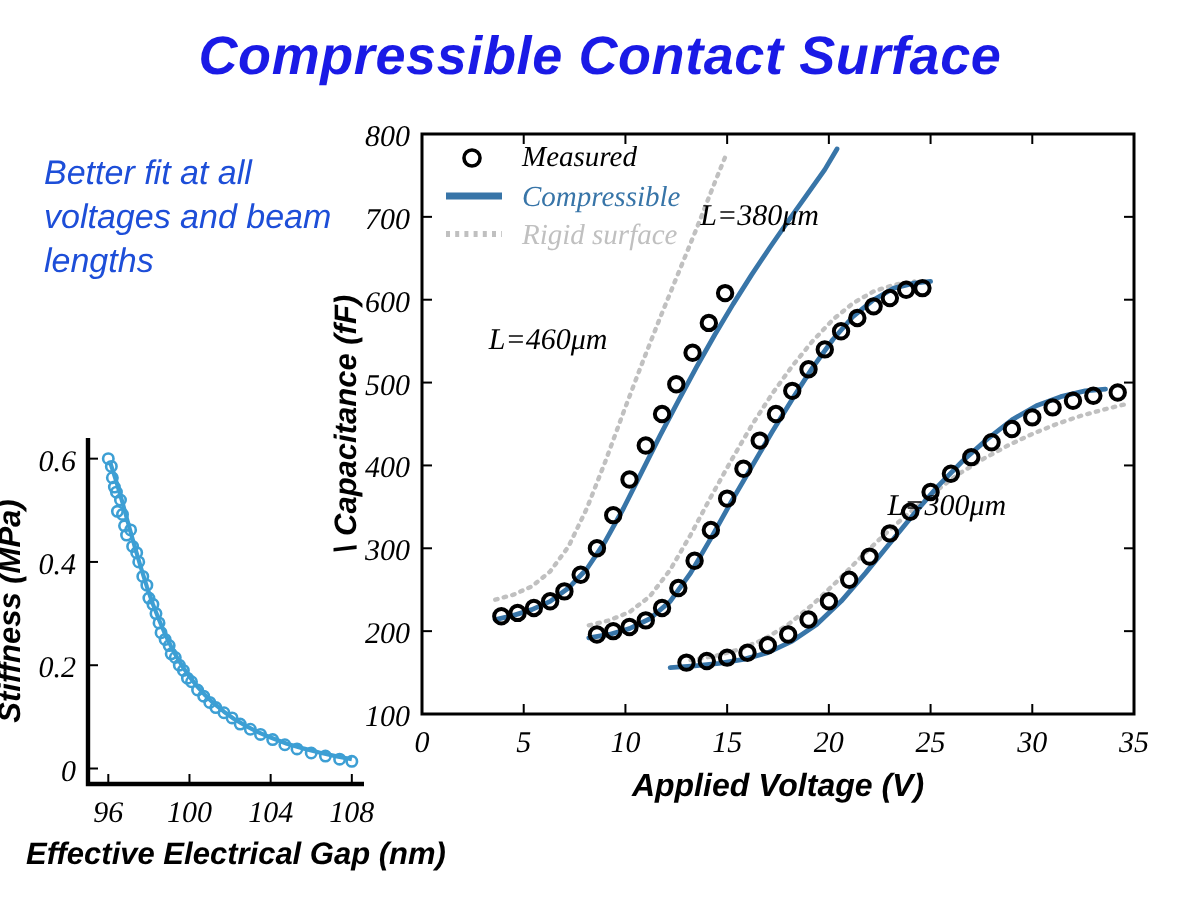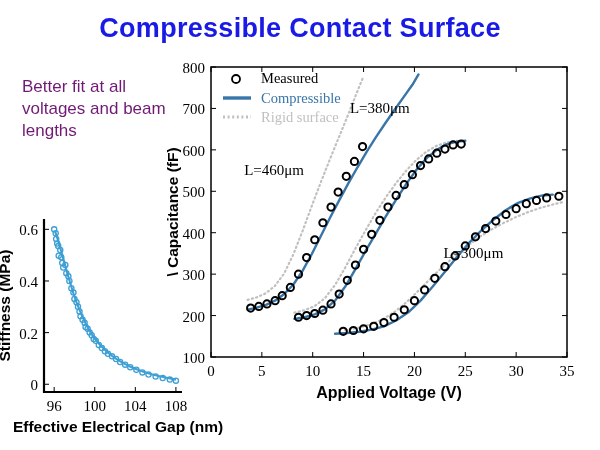--- a/index.html
+++ b/index.html
@@ -1,32 +1,32 @@
 <!DOCTYPE html>
 <html><head>
 <meta charset="utf-8">
 <style>
   html,body{margin:0;padding:0;}
   body{
     width:600px;height:450px;background:#ffffff;overflow:hidden;position:relative;
     font-family:"Liberation Sans", sans-serif;
   }
-  #stage{position:absolute;left:0;top:0;width:600px;height:450px;}
+  #stage{position:absolute;left:0;top:0;width:600px;height:450px;font-style:italic;}
 
   
   #title{
     position:absolute;left:0;top:13px;width:600px;text-align:center;
     font-size:27px;font-weight:bold;color:#1a1ae6;letter-spacing:.3px;
     white-space:nowrap;
   }
 
   
   #caption{
     position:absolute;left:22px;top:76px;width:165px;
-    font-size:17px;line-height:22px;color:#701a75;
+    font-size:17px;line-height:22px;color:#1d4ed8;
   }
 
   
   .plot{position:absolute;}
   #insetPlot{left:0px;top:200px;}
   #mainPlot{left:160px;top:58px;}
 
   svg{display:block;overflow:visible;}
   .axisline{stroke:#000;fill:none;}
   .tickmark{stroke:#000;fill:none;stroke-width:1;}

